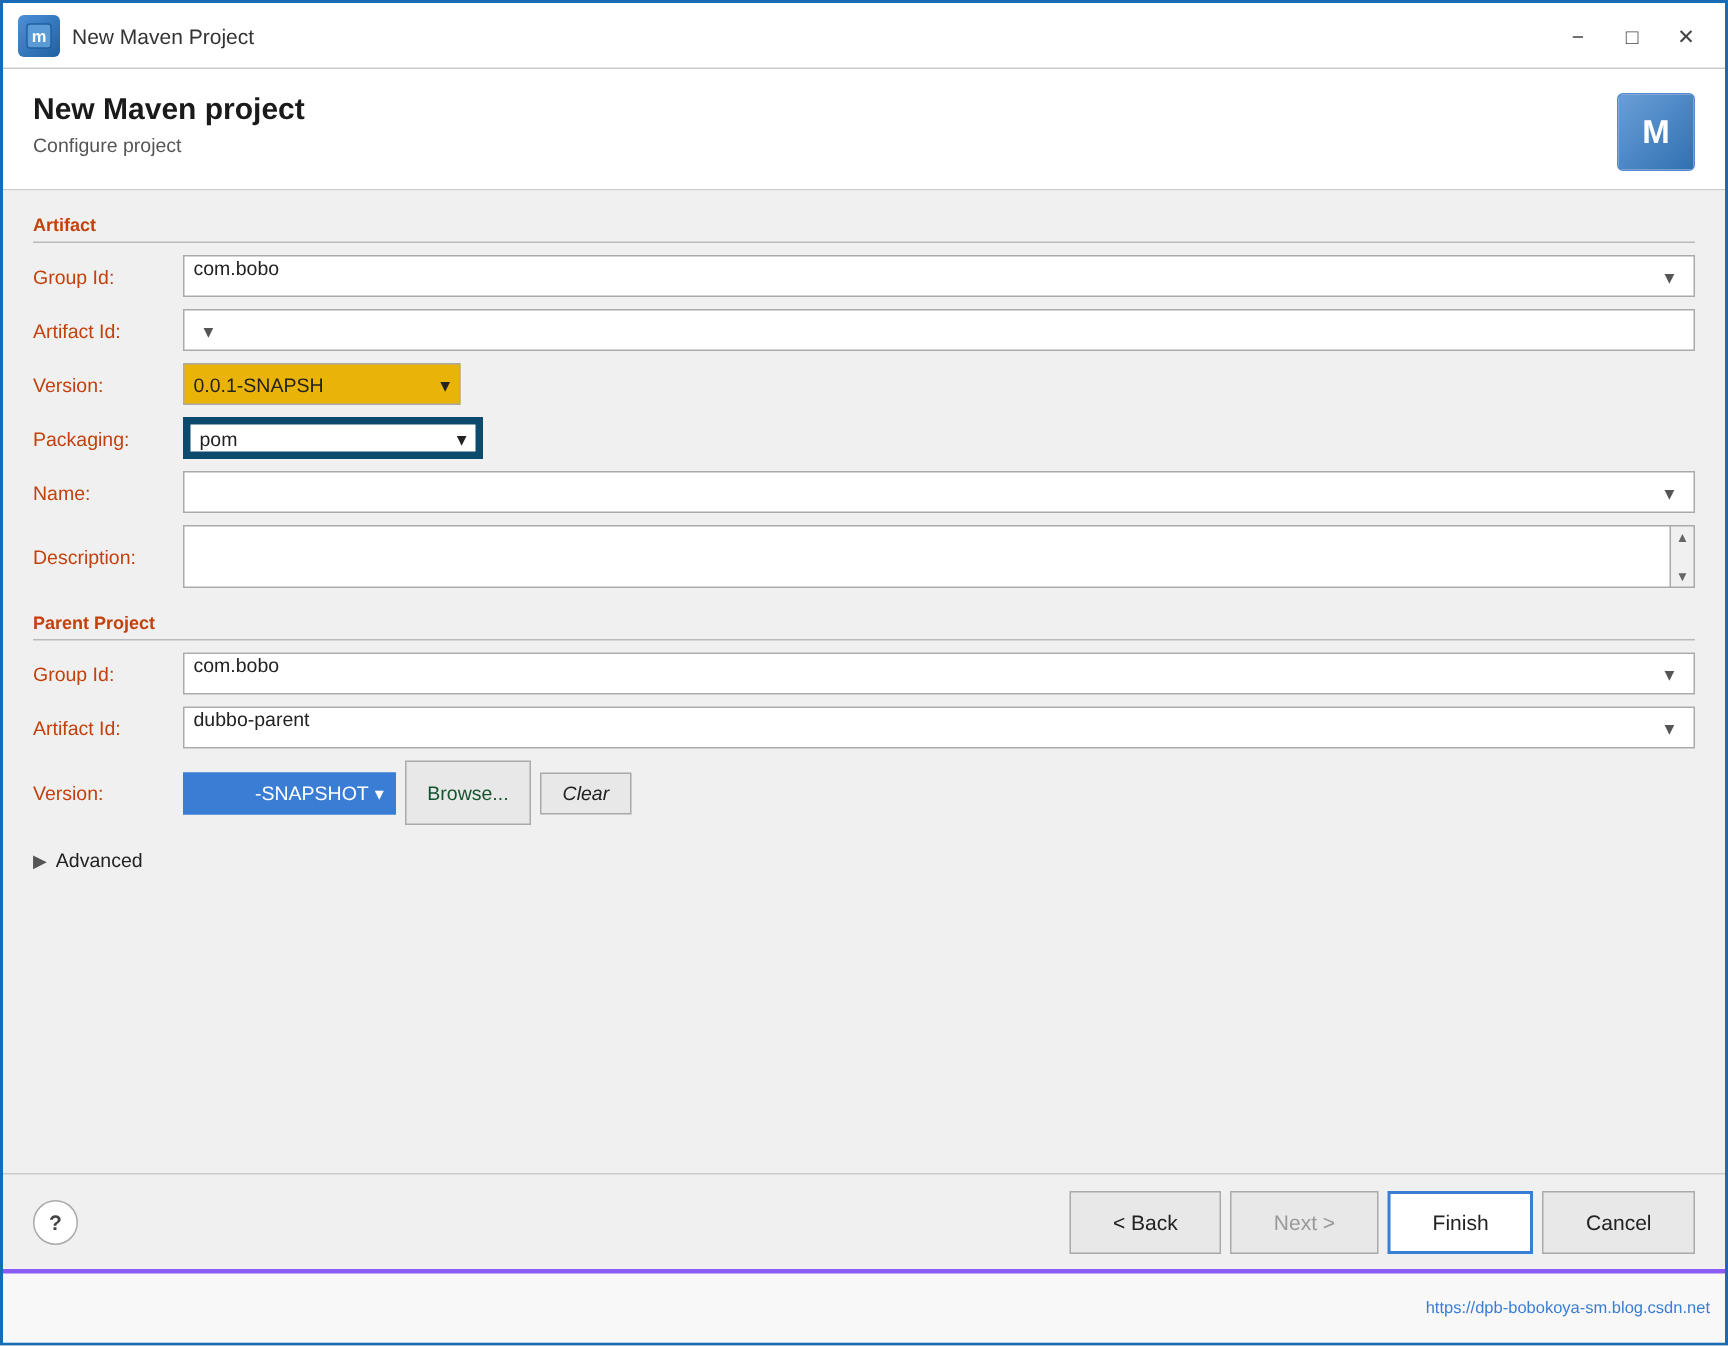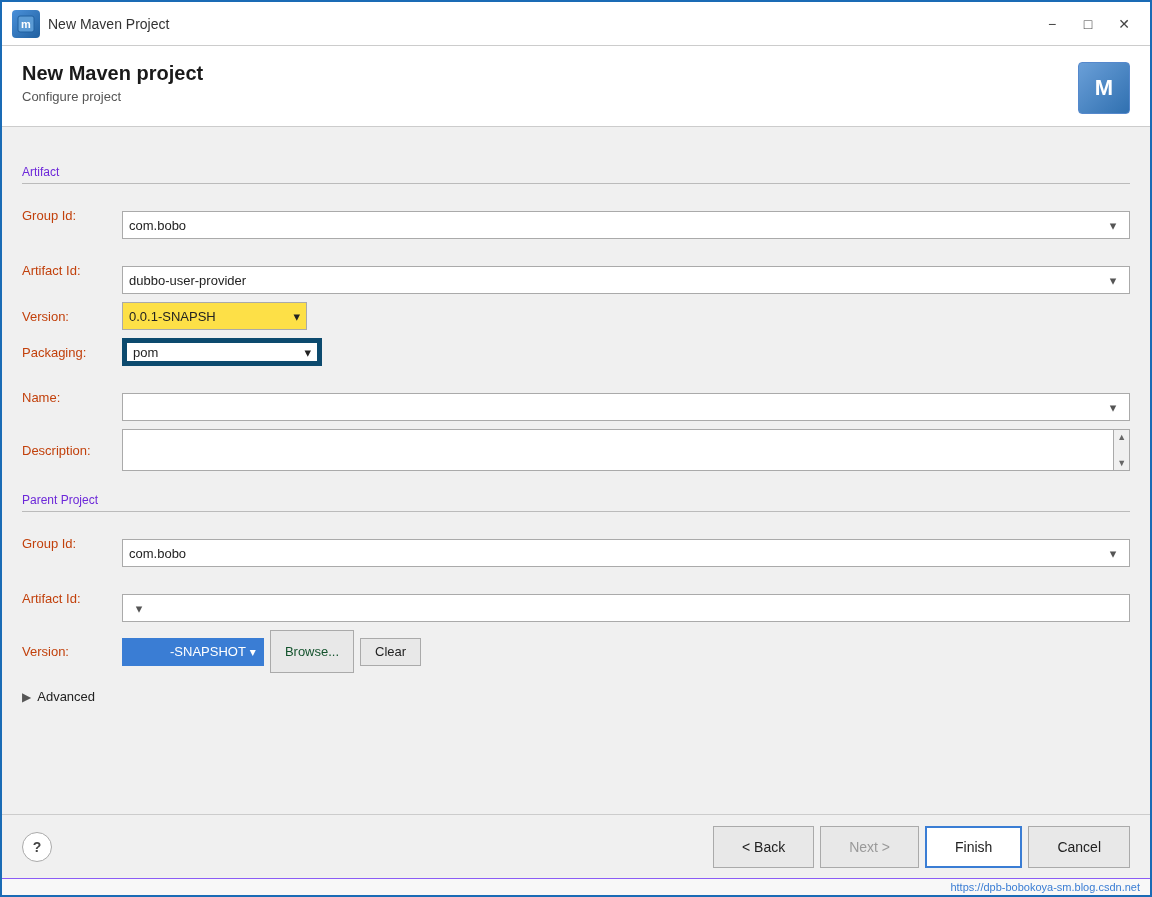--- a/index.html
+++ b/index.html
@@ -108,51 +108,49 @@
       flex: 1;
       padding: 16px 20px;
       overflow-y: auto;
       background: #f0f0f0;
     }
     .section {
       margin-bottom: 16px;
     }
     .section-label {
       font-size: 12px;
-      font-weight: 400;
-      color: #6d28d9;
+      font-weight: 700;
+      color: #c2410c;
       margin-bottom: 8px;
       padding-bottom: 4px;
       border-bottom: 1px solid #bbbbbb;
-      margin-top: 22px;
     }
     .form-row {
       display: flex;
       align-items: center;
       margin-bottom: 8px;
     }
     .form-label {
       width: 100px;
       font-size: 13px;
       color: #c2410c;
       flex-shrink: 0;
       padding-right: 8px;
     }
     .form-control {
       flex: 1;
     }
     .input-with-dropdown {
       display: flex;
-      align-items: center;
+      align-items: flex-start;
       background: white;
       border: 1px solid #aaaaaa;
       height: 28px;
       padding: 0 6px;
       position: relative;
-      margin-top: 19px;
     }
     .input-with-dropdown input {
       flex: 1;
       border: none;
       outline: none;
       font-size: 13px;
       background: transparent;
       color: #222;
     }
     .dropdown-arrow {
@@ -203,21 +201,21 @@
       border-left: none;
       display: flex;
       flex-direction: column;
       align-items: center;
       justify-content: space-between;
       padding: 2px 0;
     }
     .version-select-small {
       height: 28px;
       border: 1px solid #aaaaaa;
-      background: #fde047;
+      background: #eab308;
       padding: 0 6px;
       font-size: 13px;
       color: #222;
       display: flex;
       align-items: center;
       justify-content: space-between;
       cursor: pointer;
       width: 185px;
     }
     .parent-version-input {
@@ -252,20 +250,21 @@
     .clear-btn {
       height: 28px;
       padding: 0 14px;
       background: #e8e8e8;
       border: 1px solid #aaaaaa;
       font-size: 13px;
       color: #222;
       cursor: pointer;
       display: flex;
       align-items: center;
+      font-style: italic;
     }
     .advanced-row {
       display: flex;
       align-items: center;
       margin-top: 8px;
       cursor: pointer;
     }
     .advanced-arrow {
       font-size: 12px;
       color: #555;
@@ -320,22 +319,22 @@
       color: #999;
       cursor: default;
     }
     .footer-btn.primary {
       background: white;
       border: 2px solid #3a7dd4;
       color: #222;
     }
     .status-bar {
       background: #f8f8f8;
-      border-top: 1px solid #8b5cf6;
-      padding: 2px 10px;
+      border-top: 3px solid #8b5cf6;
+      padding: 17px 10px;
       font-size: 11px;
       color: #3a7dd4;
       text-align: right;
       flex-shrink: 0;
     }
   </style>
 </head>
 <body>
 
 <div class="window">
@@ -377,21 +376,20 @@
             <input type="text" value="com.bobo" style="">
             <span class="dropdown-arrow">▾</span>
           </div>
         </div>
       </div>
 
       <div class="form-row">
         <span class="form-label">Artifact Id:</span>
         <div class="form-control">
           <div class="input-with-dropdown">
-            <input type="text" value="dubbo-user-provider" style="">
             <span class="dropdown-arrow">▾</span>
           </div>
         </div>
       </div>
 
       <div class="form-row">
         <span class="form-label">Version:</span>
         <div class="version-select-small">
           <span>0.0.1-SNAPSH</span>
           <span>▾</span>
@@ -438,20 +436,21 @@
             <input type="text" value="com.bobo" style="">
             <span class="dropdown-arrow">▾</span>
           </div>
         </div>
       </div>
 
       <div class="form-row">
         <span class="form-label">Artifact Id:</span>
         <div class="form-control">
           <div class="input-with-dropdown">
+            <input type="text" value="dubbo-parent" style="">
             <span class="dropdown-arrow">▾</span>
           </div>
         </div>
       </div>
 
       <div class="form-row">
         <span class="form-label">Version:</span>
         <div class="parent-version-wrapper">
           <div class="parent-version-input">
             <span style="color:white; font-size:13px;margin-left:40px;">-SNAPSHOT</span>

